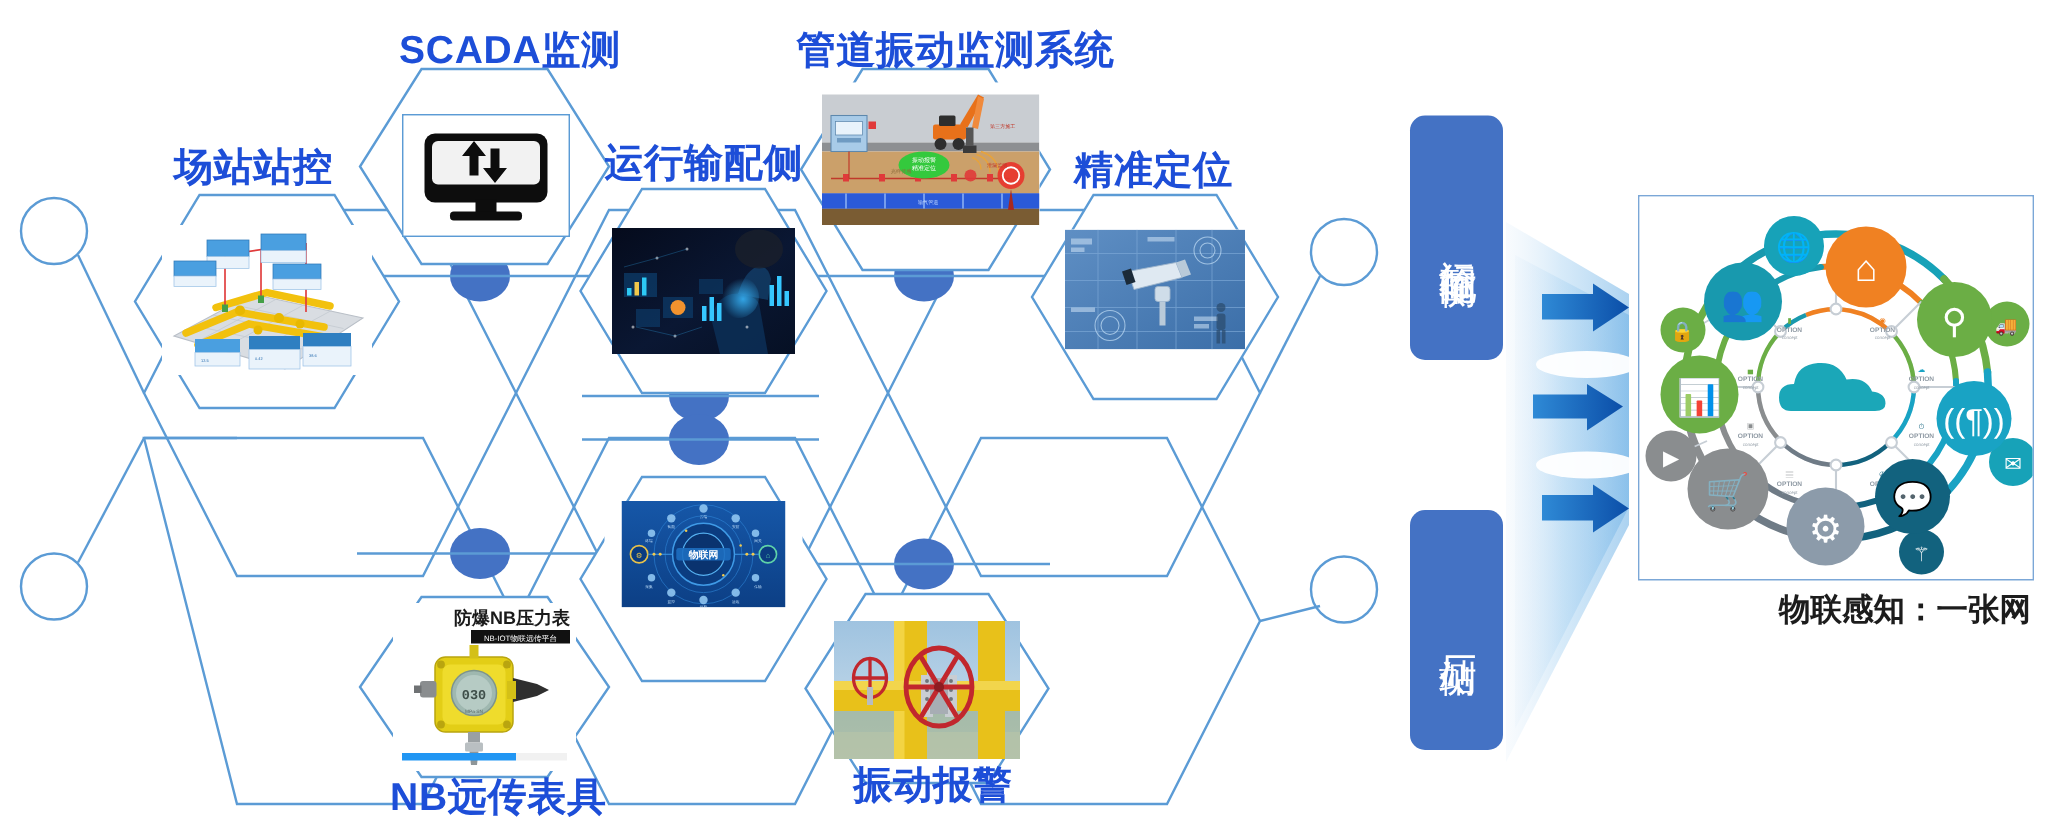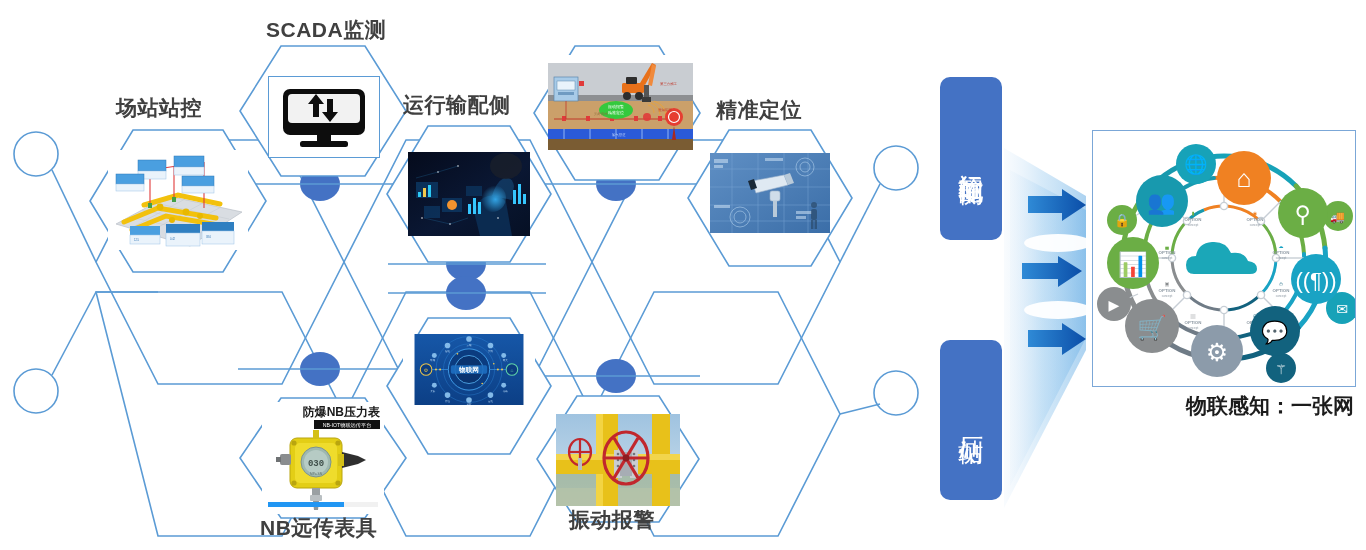--- a/index.html
+++ b/index.html
@@ -16,22 +16,22 @@
   .hexcard{position:absolute;}
   .hexcard .hexbox{
     position:absolute;left:0;top:0;width:100%;height:100%;
   }
   .hexcard .media{
     position:absolute;overflow:hidden;
     background:#ffffff;
   }
   .hexlabel{
     position:absolute;white-space:nowrap;
-    font-size:21px;font-weight:700;letter-spacing:.5px;
-    color:#404040;
+    font-size:26px;font-weight:700;letter-spacing:.5px;
+    color:#1d4ed8;
     font-family:"Liberation Sans","DejaVu Sans",sans-serif;
   }
 
   
   .sidebox{
     position:absolute;background:#4472C4;border-radius:10px;
     color:#fff;display:flex;align-items:center;justify-content:center;
   }
   .sidebox .vtext{
     font-size:25px;font-weight:400;line-height:1.22;text-align:center;
@@ -326,20 +326,21 @@
         <g fill="#8a6a3a" font-size="3.4" font-family="Liberation Sans, sans-serif">
           <text x="46" y="60">光纤传感</text>
         </g>
         <g fill="#c0392b" font-size="3.4" font-family="Liberation Sans, sans-serif">
           <text x="112" y="30">第三方施工</text>
           <text x="110" y="56">泄漏监测</text>
         </g>
         <text x="64" y="81" font-size="3.4" fill="#bcd4ff" font-family="Liberation Sans, sans-serif">输气管道</text>
       </svg>
     </div>
+    <div class="hexlabel" style="left:-1px;top:-28px;">管道振动监测系统</div>
   </div>
 
   <div class="hexcard" style="left:686px;top:128px;width:168px;height:140px;">
     <svg class="hexbox" viewBox="0 0 168 140">
       <polygon points="43,2 125,2 166,70 125,138 43,138 2,70" fill="#fff" stroke="#5B9BD5" stroke-width="1.6"></polygon>
     </svg>
     <div class="media" style="left:24px;top:25px;width:120px;height:80px;">
       <svg class="mediasvg" viewBox="0 0 120 80">
         <defs>
           <linearGradient id="secbg" x1="0" y1="0" x2="1" y2="1">

